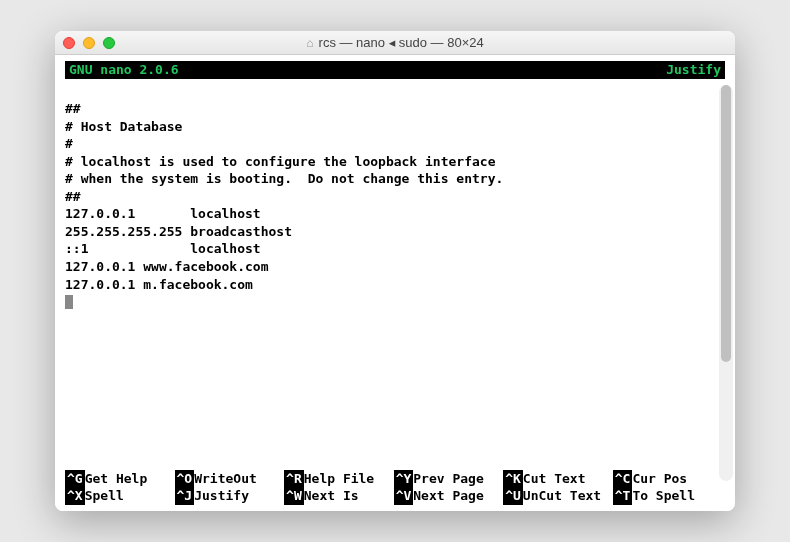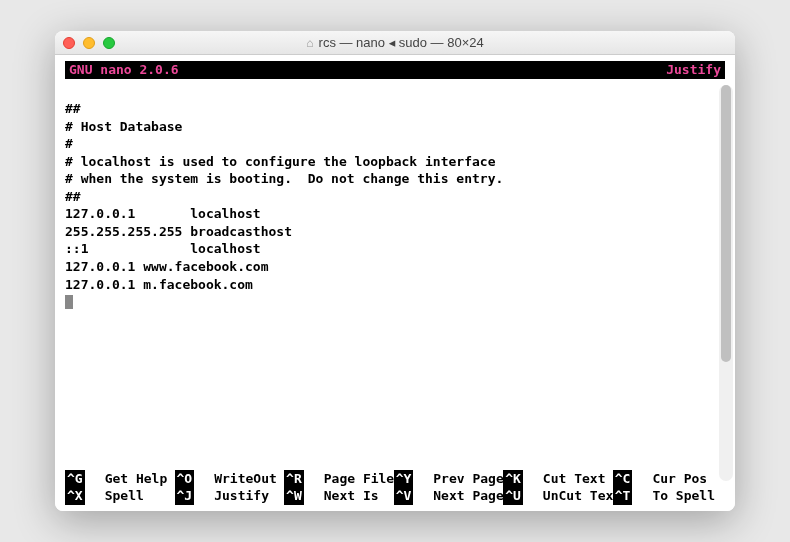--- a/index.html
+++ b/index.html
@@ -82,21 +82,21 @@
       font-size: 13px;
       line-height: 1.35;
       color: #000;
       font-weight: bold;
       position: relative;
       overflow: hidden;
     }
     .nano-header {
       display: flex;
       background: #000;
-      color: #ec4899;
+      color: #22c55e;
       padding: 0 4px;
       font-weight: bold;
       justify-content: space-between;
     }
     .nano-header span { white-space: pre; }
     .content {
       white-space: pre;
       margin-top: 4px;
     }
     .cursor {
@@ -113,21 +113,21 @@
       right: 10px;
     }
     .shortcut-row { display: flex; }
     .shortcut { display: flex; align-items: center; width: 16.6%; }
     .key {
       background: #000;
       color: #fff;
       padding: 0 2px;
       font-weight: bold;
     }
-    .label { margin-left: 20px; white-space: pre; }
+    .label { margin-left: 0; white-space: pre; }
     .scrollbar {
       position: absolute;
       right: 2px;
       top: 30px;
       bottom: 30px;
       width: 14px;
       background: #f0f0f0;
       border-radius: 7px;
     }
     .scrollthumb {
@@ -191,21 +191,21 @@
           <div class="shortcut">
             <span class="key">^G</span>
             <span class="label">Get Help</span>
           </div>
           <div class="shortcut">
             <span class="key">^O</span>
             <span class="label">WriteOut</span>
           </div>
           <div class="shortcut">
             <span class="key">^R</span>
-            <span class="label">Page File</span>
+            <span class="label">Help File</span>
           </div>
           <div class="shortcut">
             <span class="key">^Y</span>
             <span class="label">Prev Page</span>
           </div>
           <div class="shortcut">
             <span class="key">^K</span>
             <span class="label">Cut Text</span>
           </div>
           <div class="shortcut">

